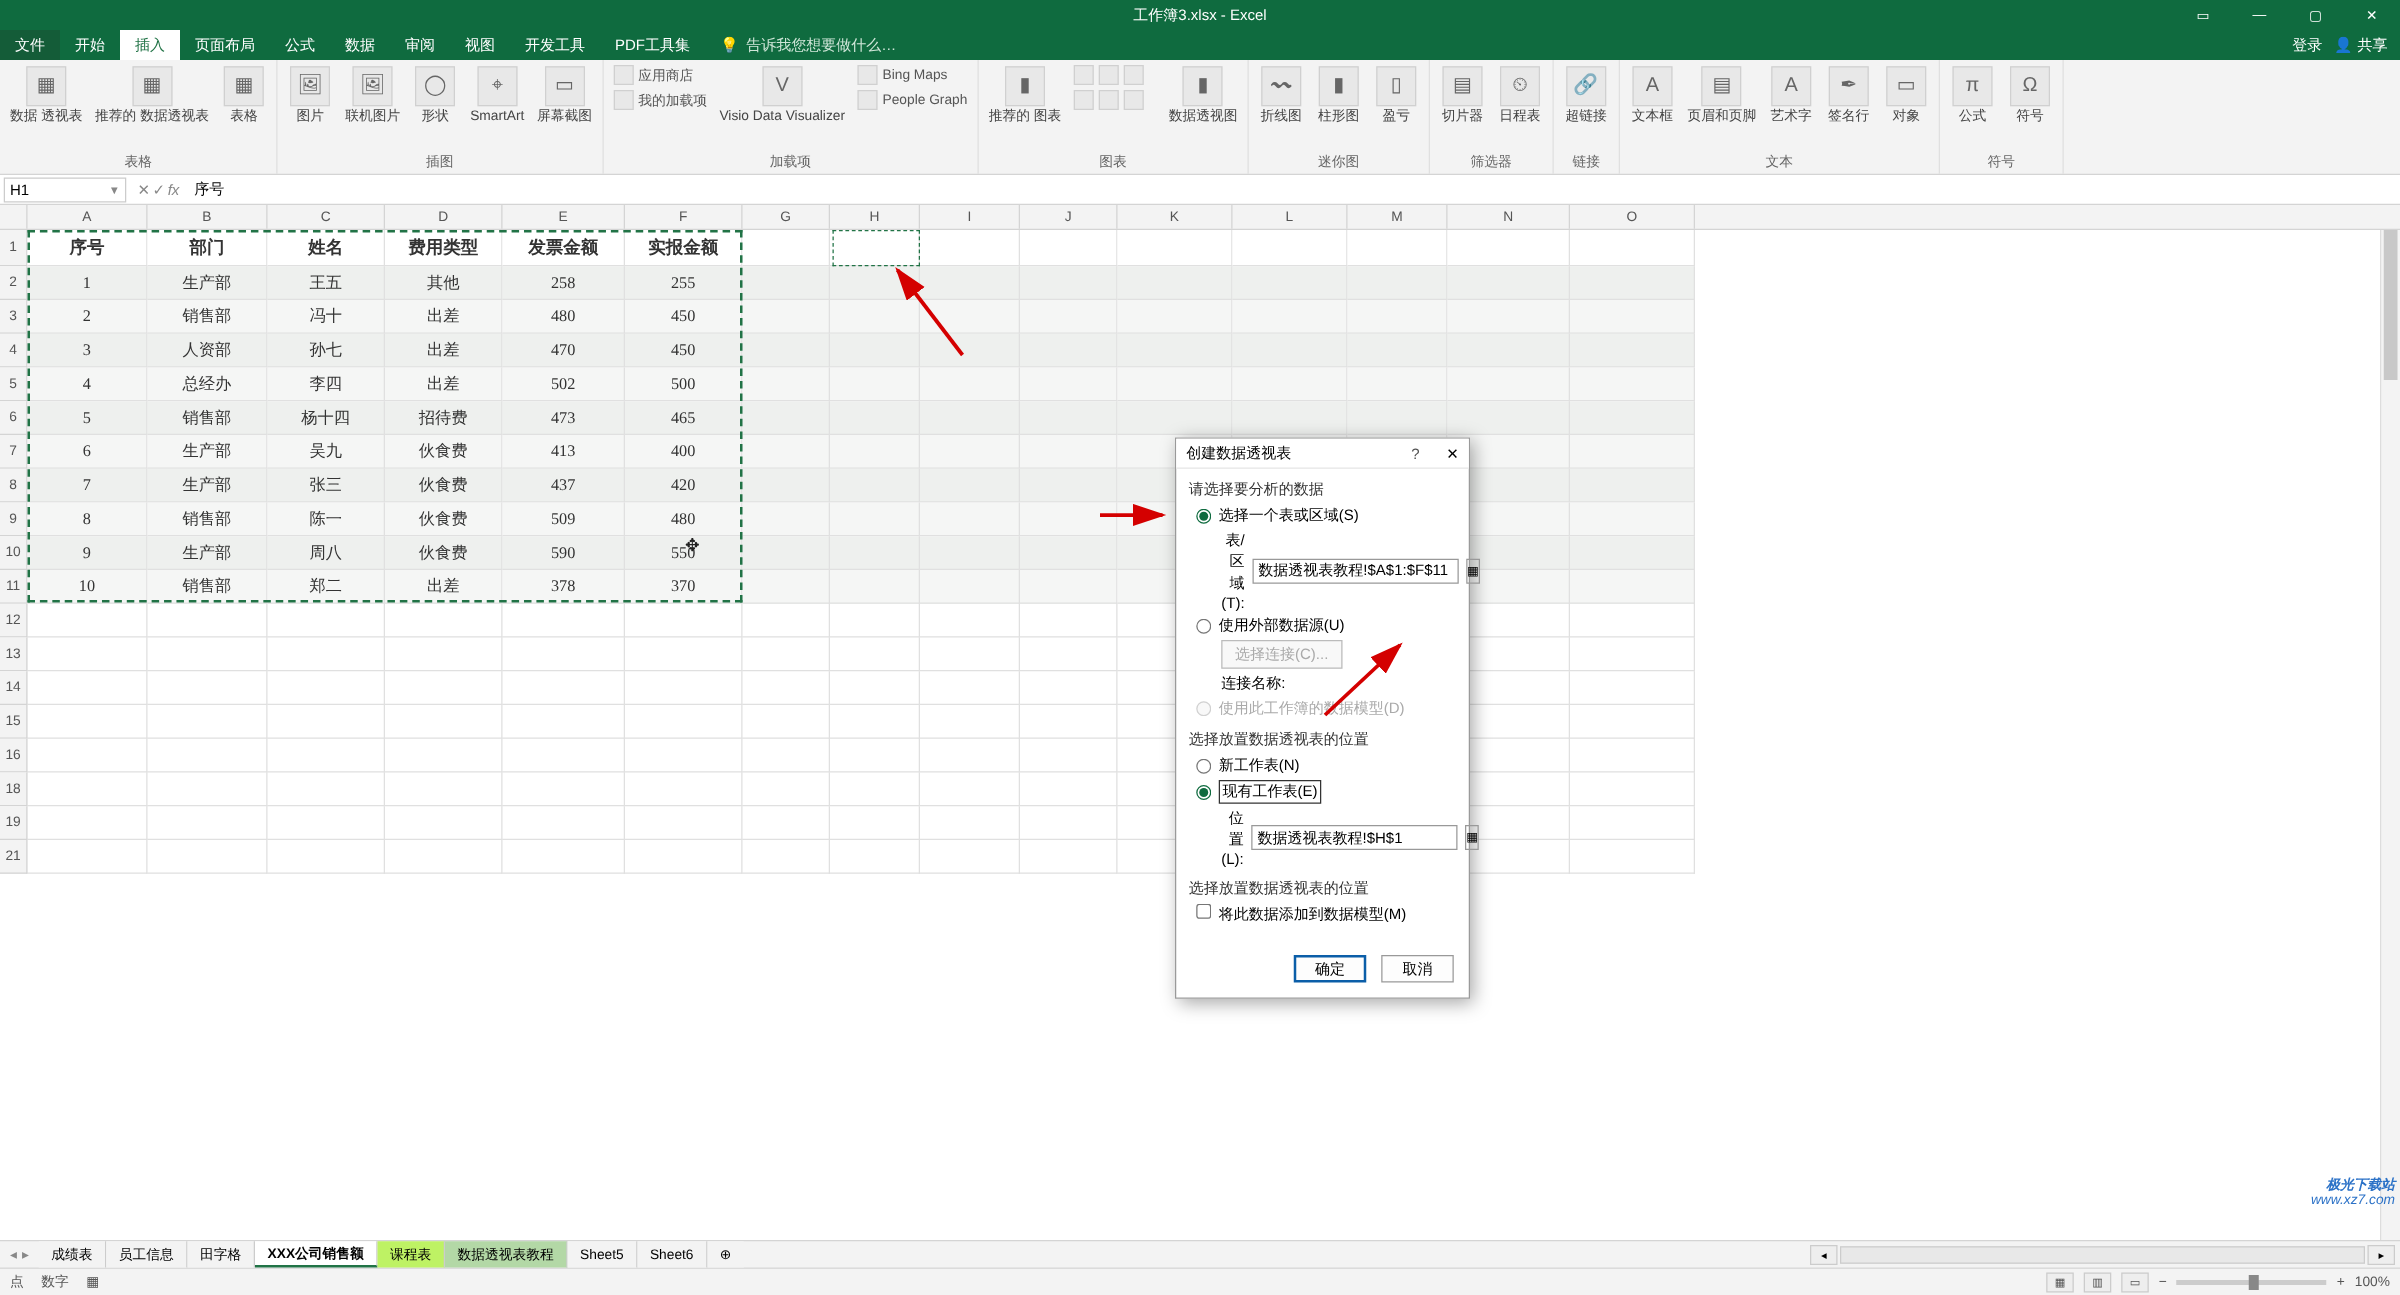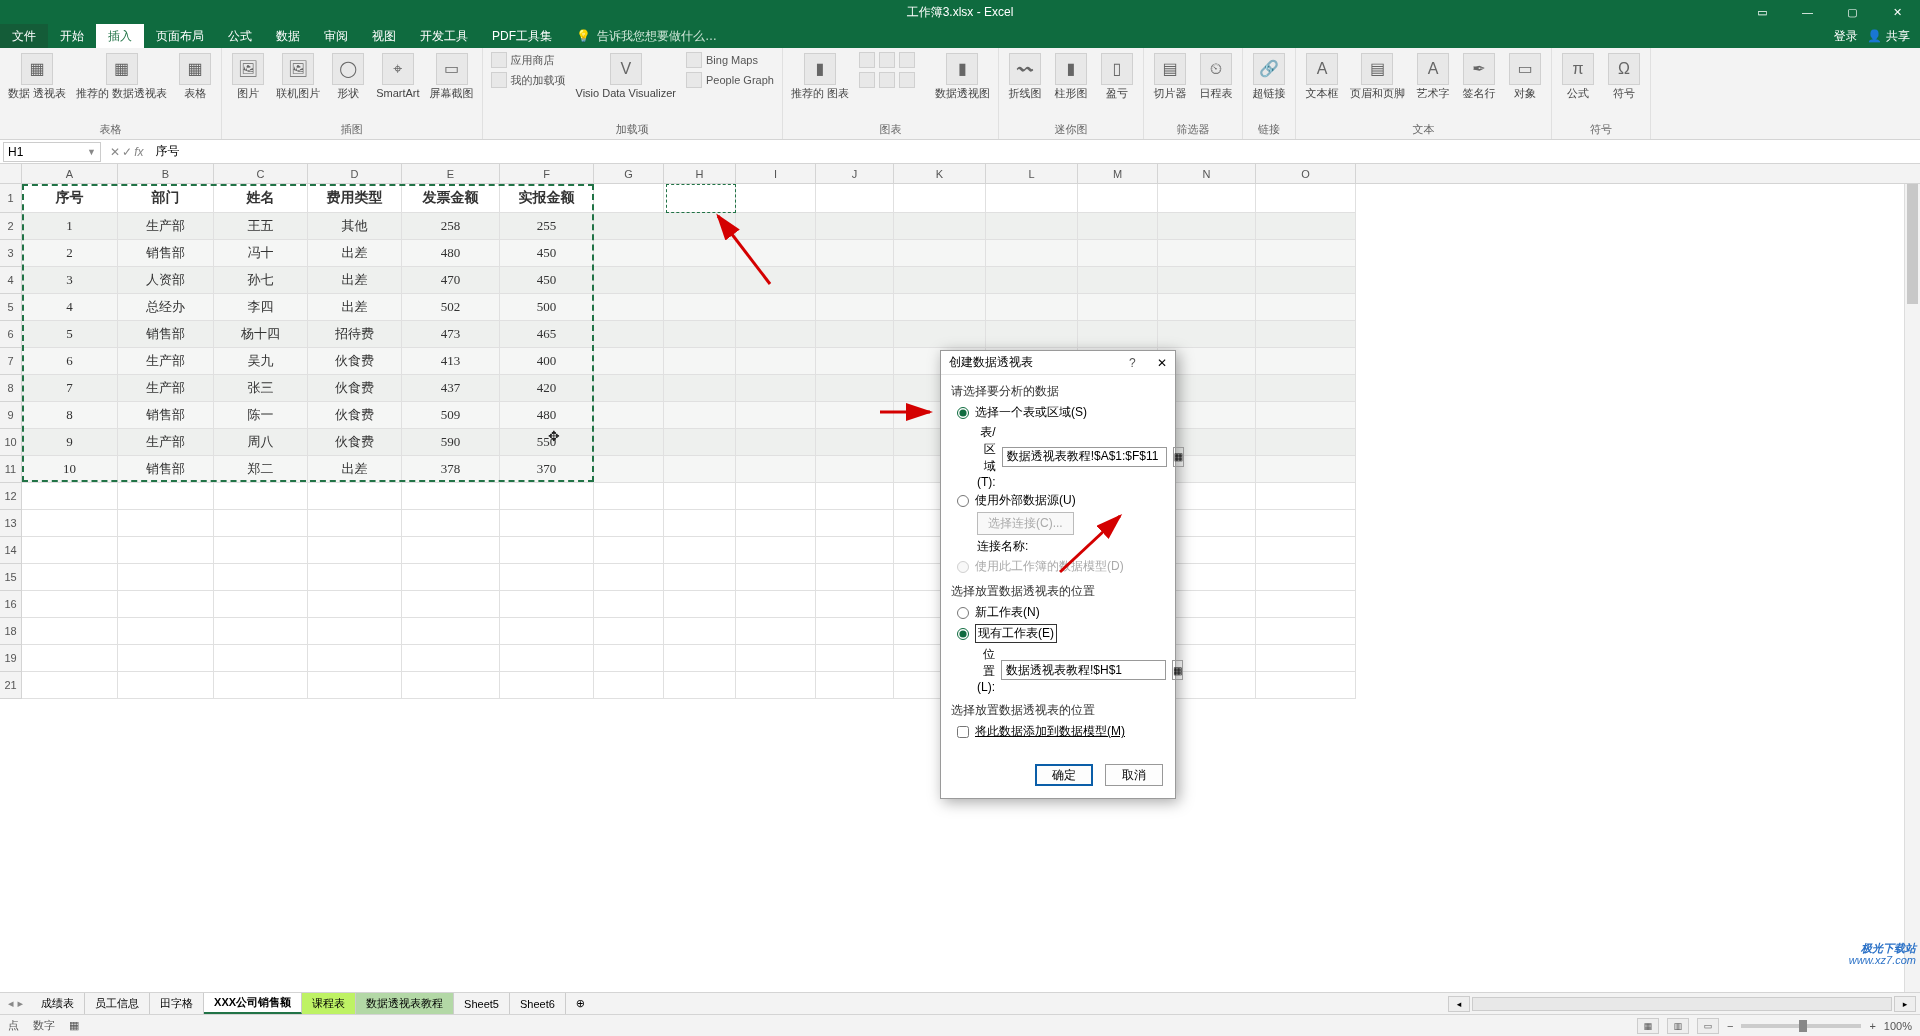--- a/index.html
+++ b/index.html
@@ -64,21 +64,21 @@
 .dlg-body .sec { margin-bottom: 8px; }
 .dlg-body .sec-label { margin-bottom: 4px; color: #333; }
 .radio-row { display: flex; align-items: center; gap: 6px; margin: 3px 0 3px 6px; }
 .radio-row input[type=radio] { width: 12px; height: 12px; accent-color:#0f6b3f; }
 .radio-row.boxed label { border: 1px solid #333; padding: 0 2px; }
 .field-row { display: flex; align-items: center; gap: 6px; margin: 3px 0 3px 26px; }
 .field-row .lbl { width: 60px; text-align: right; }
 .field-row input[type=text] { flex: 1; height: 20px; border: 1px solid #999; padding: 0 4px; font-size: 12px; }
 .field-row .pick { width: 18px; height: 20px; border: 1px solid #999; display:flex; align-items:center; justify-content:center; font-size:10px; cursor:pointer; }
 .disabled-btn { display:inline-block; padding:2px 10px; border:1px solid #bbb; color:#aaa; background:#f8f8f8; margin-left:26px; }
-.check-row { display:flex; align-items:center; gap:6px; margin:3px 0 3px 6px;text-decoration:underline; }
+.check-row { display:flex; gap:6px; margin:3px 0 3px 6px; }
 .check-row input[type=checkbox]{ width:12px; height:12px; accent-color:#0f6b3f; }
 .dlg-buttons { display:flex; justify-content:flex-end; gap:12px; padding: 8px 12px 12px; }
 .dlg-buttons button { width: 58px; height: 22px; border:1px solid #999; background:#fdfdfd; cursor:pointer; font-size:12px; }
 .dlg-buttons button.primary { border: 2px solid #0b5ea8; }
 
 
 .arrow { position: absolute; z-index: 60; pointer-events: none; }
 
 
 .sheetbar { height: 22px; background: #f3f3f3; border-top: 1px solid #d4d4d4; display: flex; align-items: stretch; font-size: 11px; }

